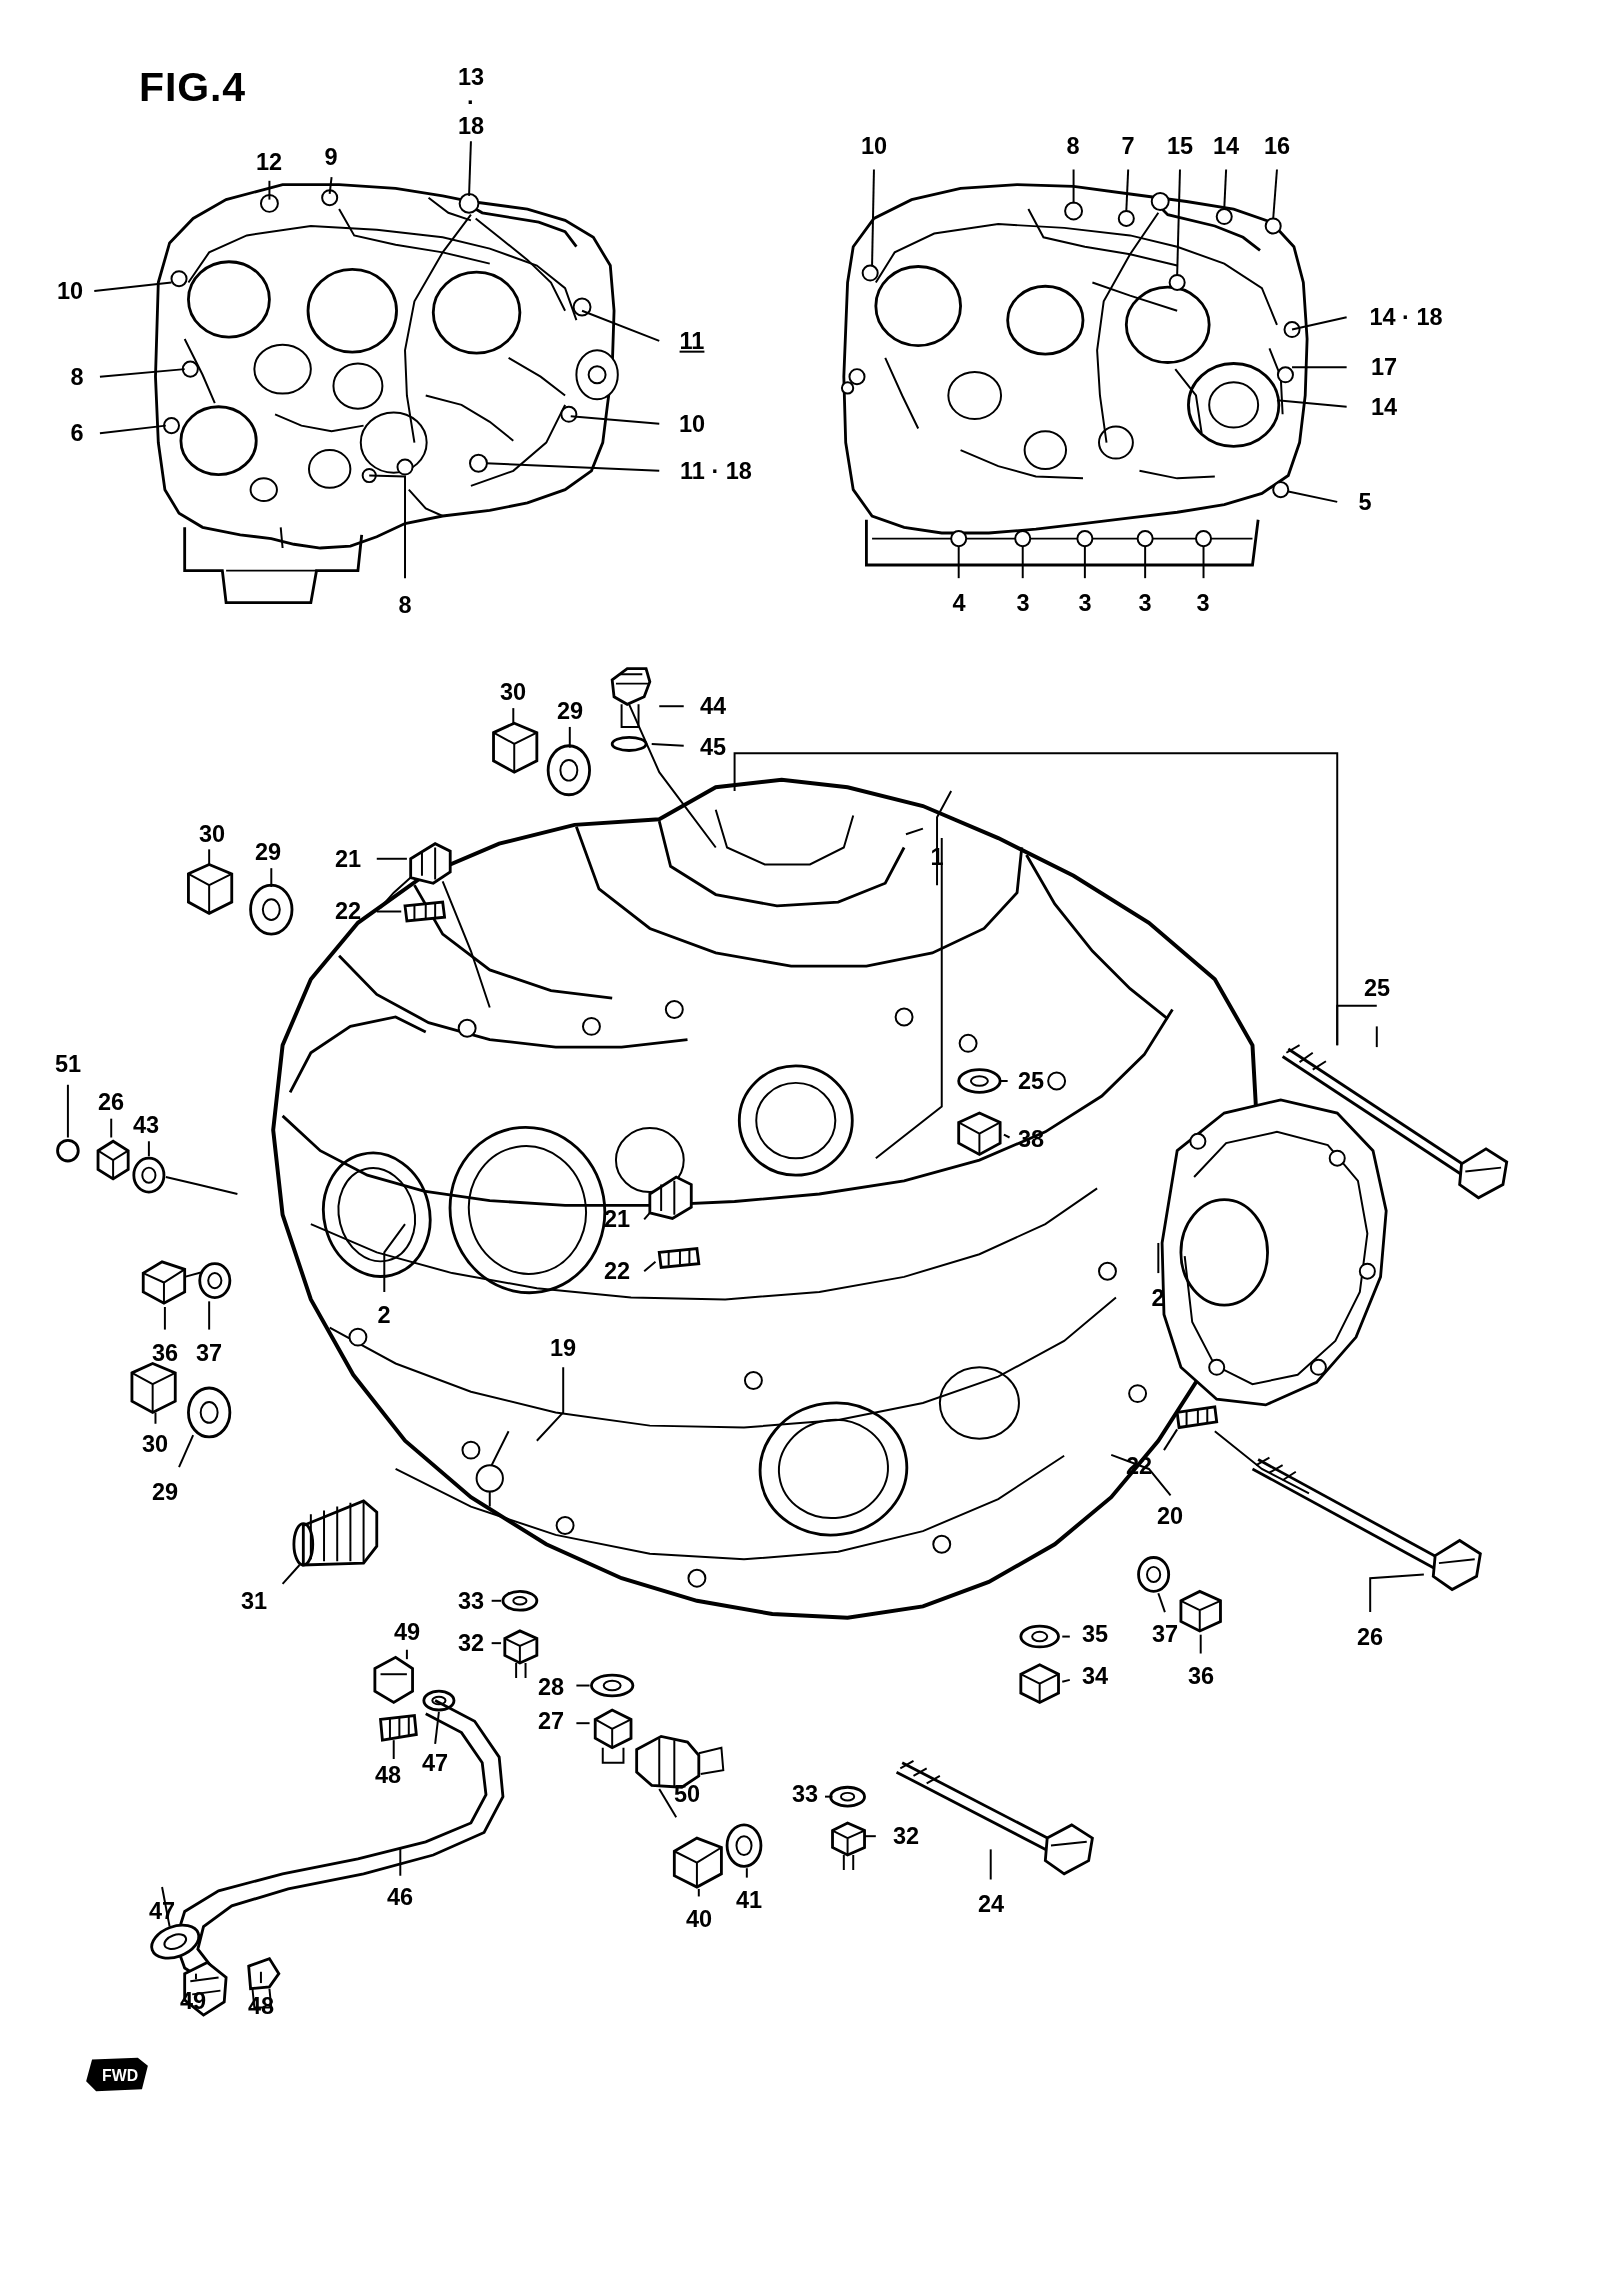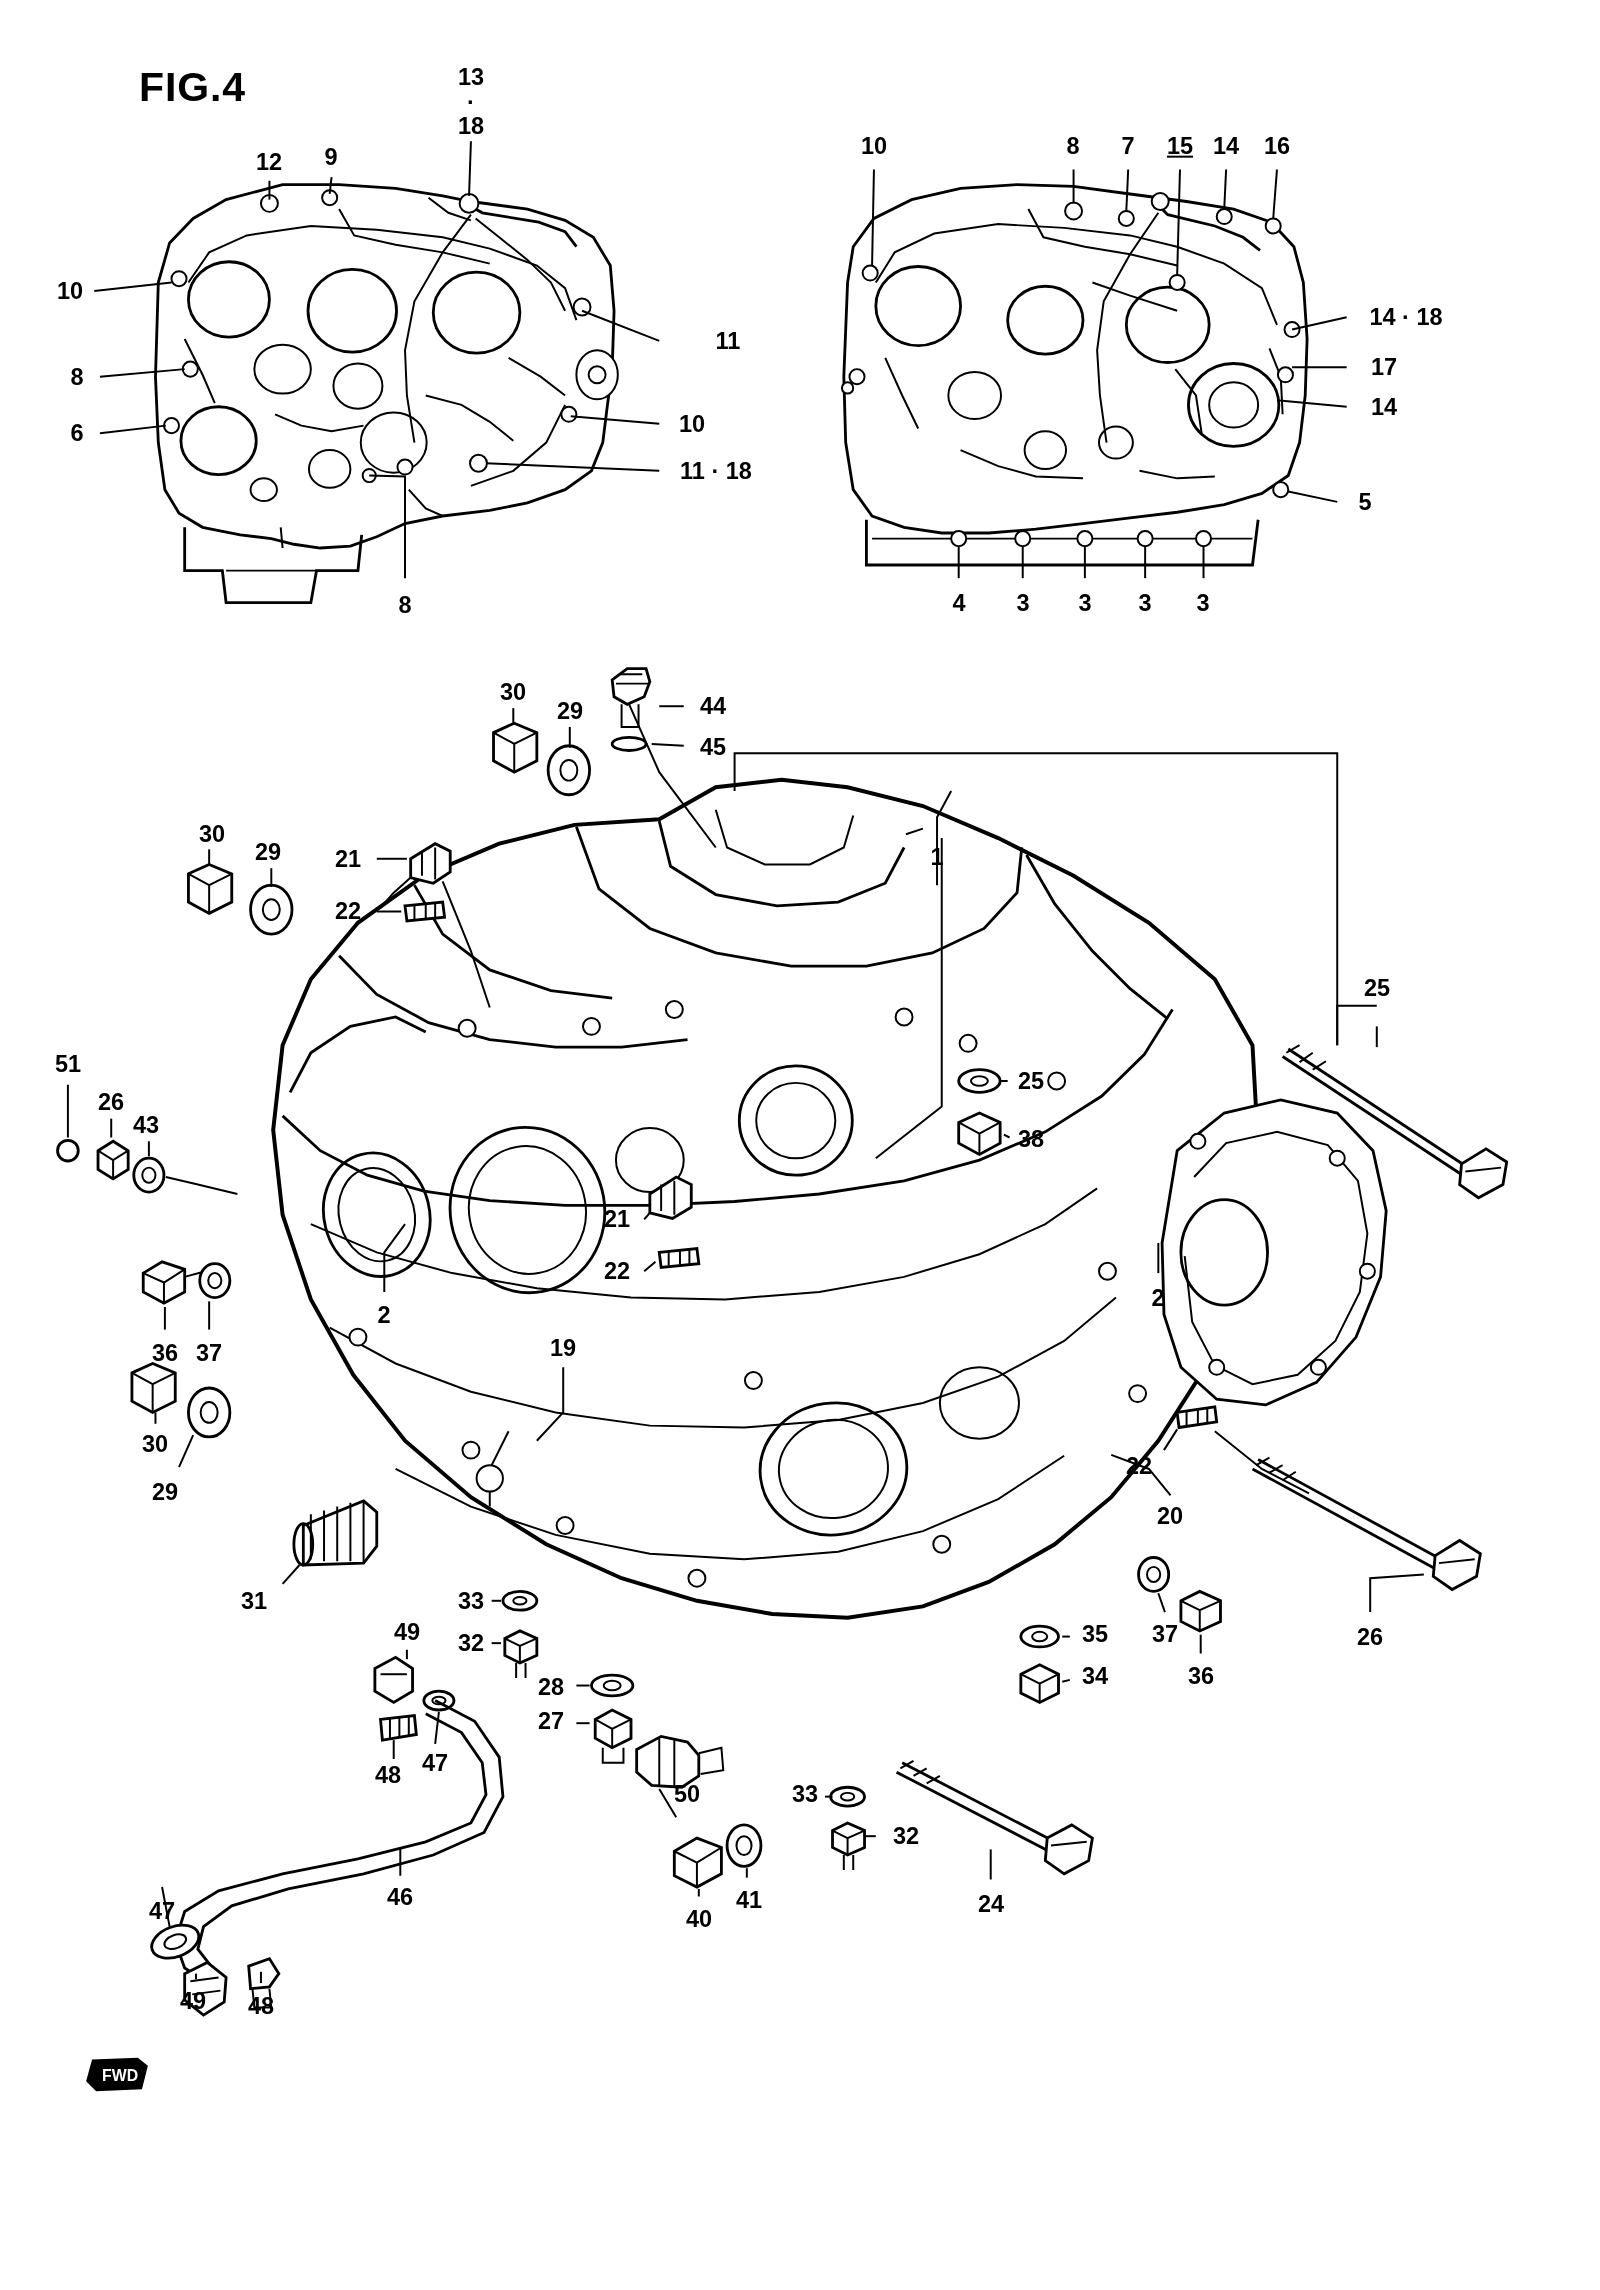--- a/index.html
+++ b/index.html
@@ -464,29 +464,29 @@
   </svg>
 
   <div class="callout" style="left:269px;top:162px;">12</div>
   <div class="callout" style="left:331px;top:157px;">9</div>
   <div class="callout" style="left:471px;top:102px;white-space:pre;">13
 ·
 18</div>
   <div class="callout" style="left:70px;top:291px;">10</div>
   <div class="callout" style="left:77px;top:377px;">8</div>
   <div class="callout" style="left:77px;top:433px;">6</div>
-  <div class="callout" style="left:728px;top:341px;">11</div>
+  <div class="callout" style="left:692px;top:341px;text-decoration:underline;">11</div>
   <div class="callout" style="left:692px;top:424px;">10</div>
   <div class="callout" style="left:716px;top:471px;">11 · 18</div>
   <div class="callout" style="left:405px;top:605px;">8</div>
 
   <div class="callout" style="left:874px;top:146px;">10</div>
   <div class="callout" style="left:1073px;top:146px;">8</div>
   <div class="callout" style="left:1128px;top:146px;">7</div>
-  <div class="callout" style="left:1180px;top:146px;text-decoration:underline;">15</div>
+  <div class="callout" style="left:1180px;top:146px;">15</div>
   <div class="callout" style="left:1226px;top:146px;">14</div>
   <div class="callout" style="left:1277px;top:146px;">16</div>
   <div class="callout" style="left:1406px;top:317px;">14 · 18</div>
   <div class="callout" style="left:1384px;top:367px;">17</div>
   <div class="callout" style="left:1384px;top:407px;">14</div>
   <div class="callout" style="left:1365px;top:502px;">5</div>
   <div class="callout" style="left:959px;top:603px;">4</div>
   <div class="callout" style="left:1023px;top:603px;">3</div>
   <div class="callout" style="left:1085px;top:603px;">3</div>
   <div class="callout" style="left:1145px;top:603px;">3</div>

